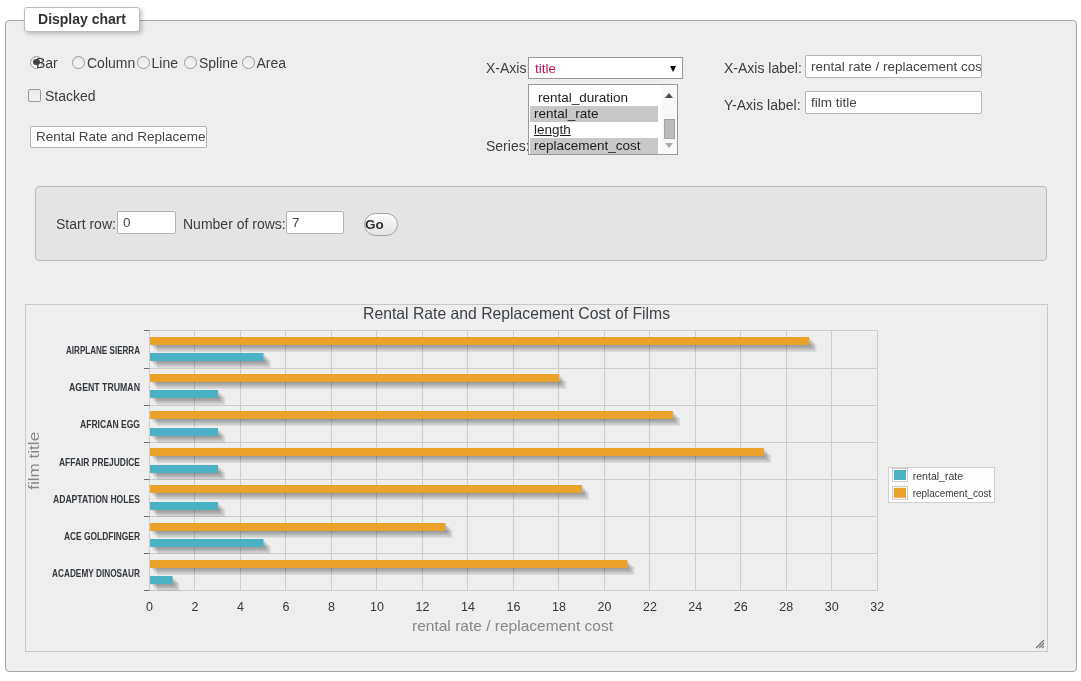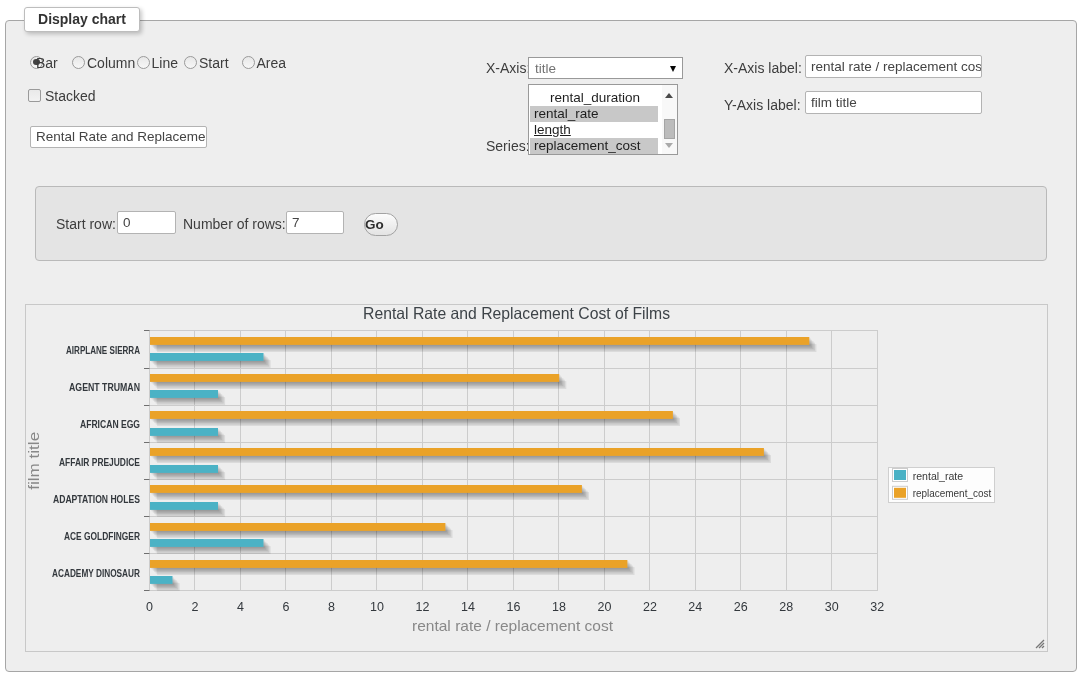--- a/index.html
+++ b/index.html
@@ -18,38 +18,38 @@
 
 <div class="abs" style="left:24px; top:7px; width:116px; height:25px; background:#fff; border:1px solid #bdbdbd; border-radius:3px; box-shadow:2px 2px 4px rgba(0,0,0,0.22); font-weight:bold; font-size:14px; color:#333; text-align:center; line-height:22px;">Display chart</div>
 
 <div class="radio sel" style="left:30px; top:55.5px;"></div>
 <div class="lbl" style="left:36px; top:55px;">Bar</div>
 <div class="radio" style="left:72px; top:55.5px;"></div>
 <div class="lbl" style="left:87px; top:55px;">Column</div>
 <div class="radio" style="left:136.5px; top:55.5px;"></div>
 <div class="lbl" style="left:151.5px; top:55px;">Line</div>
 <div class="radio" style="left:184px; top:55.5px;"></div>
-<div class="lbl" style="left:199px; top:55px;">Start</div>
+<div class="lbl" style="left:199px; top:55px;">Spline</div>
 <div class="radio" style="left:242px; top:55.5px;"></div>
 <div class="lbl" style="left:256.5px; top:55px;">Area</div>
 
 <div class="chk" style="left:28px; top:88.5px;"></div>
 <div class="lbl" style="left:45px; top:87.5px;">Stacked</div>
 
 <div class="tin" style="left:30px; top:126px; width:177px; height:22px;">Rental Rate and Replacement Cost of Films</div>
 
 <div class="lbl" style="left:486px; top:60px;">X-Axis:</div>
 <div class="abs" style="left:528px; top:57px; width:155px; height:22px; background:#fff; border:1px solid #999;">
-  <span style="position:absolute; left:6px; top:3px; font-size:13.5px; color:#737373;">title</span>
+  <span style="position:absolute; left:6px; top:3px; font-size:13.5px; color:#be185d;">title</span>
   <span style="position:absolute; right:6px; top:7.5px; width:0; height:0; border-left:3.5px solid transparent; border-right:3.5px solid transparent; border-top:6px solid #060606;"></span>
 </div>
 
 <div class="lbl" style="left:486px; top:138px;">Series:</div>
 <div class="abs" style="left:528px; top:84px; width:150px; height:71px; background:#fff; border:1px solid #999; overflow:hidden; font-size:13.5px; color:#1e1e1e;">
-  <div style="position:absolute; left:1px; top:5px; width:128px; height:16px; padding-left:20px; line-height:16px;">rental_duration</div>
+  <div style="position:absolute; left:1px; top:5px; width:128px; height:16px; padding-left:8px; line-height:16px;">rental_duration</div>
   <div style="position:absolute; left:1px; top:21px; width:128px; height:16px; padding-left:4px; line-height:16px; background:#c8c8c8;">rental_rate</div>
   <div style="position:absolute; left:1px; top:37px; width:128px; height:16px; padding-left:4px; line-height:16px;text-decoration:underline;">length</div>
   <div style="position:absolute; left:1px; top:53px; width:128px; height:16px; padding-left:4px; line-height:16px; background:#c8c8c8;">replacement_cost</div>
 
   <div style="position:absolute; right:0; top:0; width:15px; height:69px; background:#f8f8f8;">
     <span style="position:absolute; left:3px; top:8px; width:0; height:0; border-left:4px solid transparent; border-right:4px solid transparent; border-bottom:5px solid #4a4a4a;"></span>
     <div style="position:absolute; left:2px; top:33.5px; width:11px; height:20px; background:#bcbcbc; border:1px solid #a5a5a5;"></div>
     <span style="position:absolute; left:3px; bottom:6px; width:0; height:0; border-left:4px solid transparent; border-right:4px solid transparent; border-top:5px solid #a9a9a9;"></span>
   </div>
 </div>

